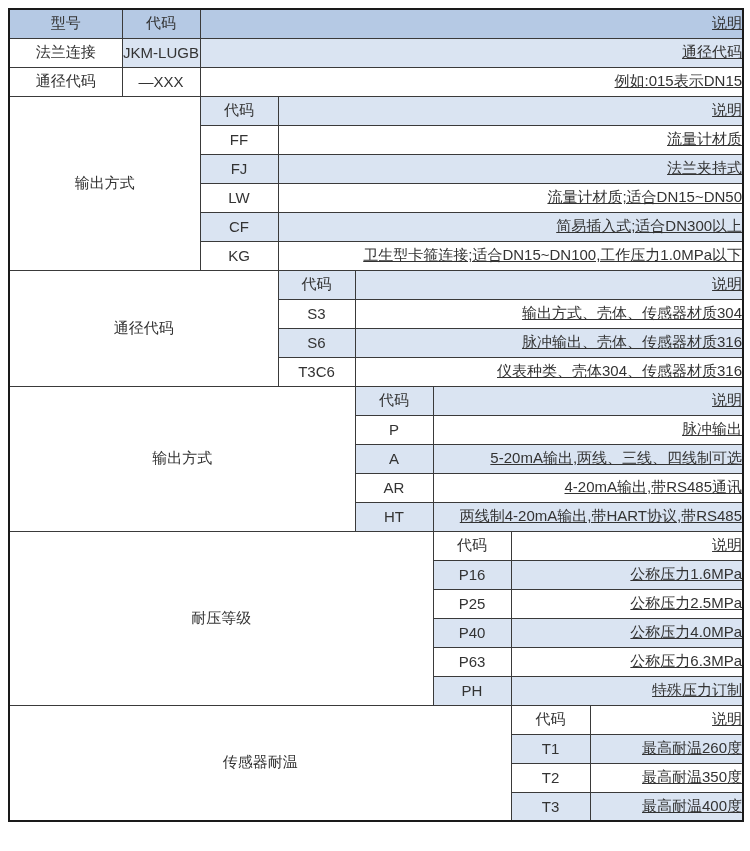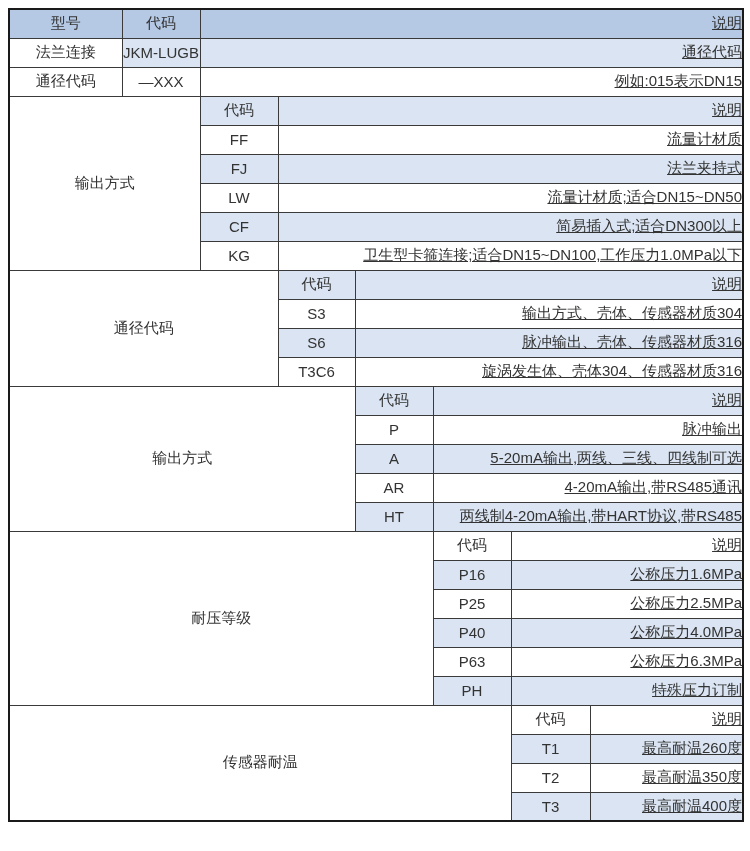--- a/index.html
+++ b/index.html
@@ -113,21 +113,21 @@
     <tr>
       <td class="center">S3</td>
       <td class="desc" colspan="4">输出方式、壳体、传感器材质304</td>
     </tr>
     <tr>
       <td class="center stripe">S6</td>
       <td class="desc stripe" colspan="4">脉冲输出、壳体、传感器材质316</td>
     </tr>
     <tr>
       <td class="center">T3C6</td>
-      <td class="desc" colspan="4">旋涡发生体、壳体304、传感器材质316</td>
+      <td class="desc" colspan="4">仪表种类、壳体304、传感器材质316</td>
     </tr>
 
     <tr>
       <td class="center" rowspan="5" colspan="4">输出方式</td>
       <td class="center stripe">代码</td>
       <td class="desc stripe" colspan="3">说明</td>
     </tr>
     <tr>
       <td class="center">P</td>
       <td class="desc" colspan="3">脉冲输出</td>

